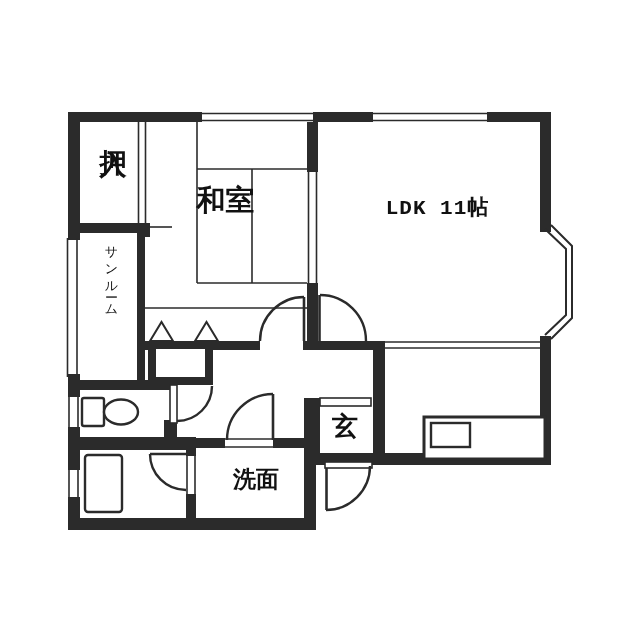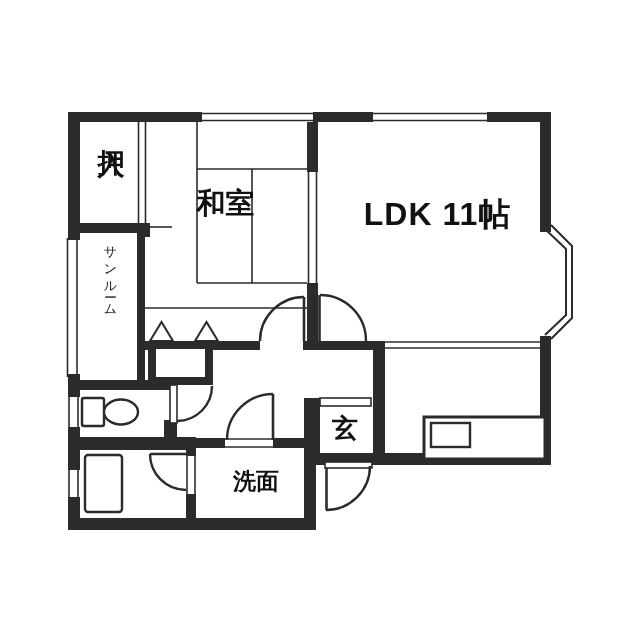--- a/index.html
+++ b/index.html
@@ -10,21 +10,21 @@
     overflow:hidden;
   }
   #plan-svg { position:absolute; left:0; top:0; }
   .wallf { fill:var(--wall); }
   .thin  { stroke:var(--wall); stroke-width:2; fill:none; }
   .thin15{ stroke:var(--wall); stroke-width:1.6; fill:none; }
   .arc   { stroke:var(--wall); stroke-width:2.4; fill:none; }
   .leaf  { stroke:var(--wall); stroke-width:2.6; fill:none; }
   .fix   { stroke:var(--wall); stroke-width:2.4; fill:#ffffff; }
   .whitef{ fill:#ffffff; }
-  .label { position:absolute; font-weight:bold; color:var(--txt); line-height:1.12; }
+  .label { position:absolute; font-weight:bold; color:var(--txt); line-height:1.12;font-family:Liberation Mono, monospace; }
   .vert  { writing-mode:vertical-rl; text-orientation:upright; }
   .ctr   { text-align:center; }
 </style>
 </head>
 <body>
 
 <div id="stage">
 <svg id="plan-svg" width="640" height="640" viewBox="0 0 640 640">
 
   <g>
@@ -199,18 +199,18 @@
 </svg>
 
   <div class="label vert" style="left:90px; top:127px; width:36px; height:92px; font-size:27px;">押入</div>
 
   <div class="label vert" style="left:95px; top:237px; width:22px; height:112px; font-size:13px; font-weight:normal; letter-spacing:3px;">サンルーム</div>
 
   <div class="label ctr" style="left:158px; top:187px; width:135px; font-size:29px;">
     <div>和室</div>
   </div>
 
-  <div class="label ctr" style="left:330px; top:197px; width:215px; font-size:32px; letter-spacing:1px;">LDK 11帖</div>
+  <div class="label ctr" style="left:330px; top:197px; width:215px; font-size:21px; letter-spacing:1px;">LDK 11帖</div>
 
   <div class="label ctr" style="left:326px; top:414px; width:38px; font-size:26px;">玄</div>
 
   <div class="label ctr" style="left:208px; top:469px; width:96px; font-size:23px;">洗面</div>
 </div>
 
 </body></html>

